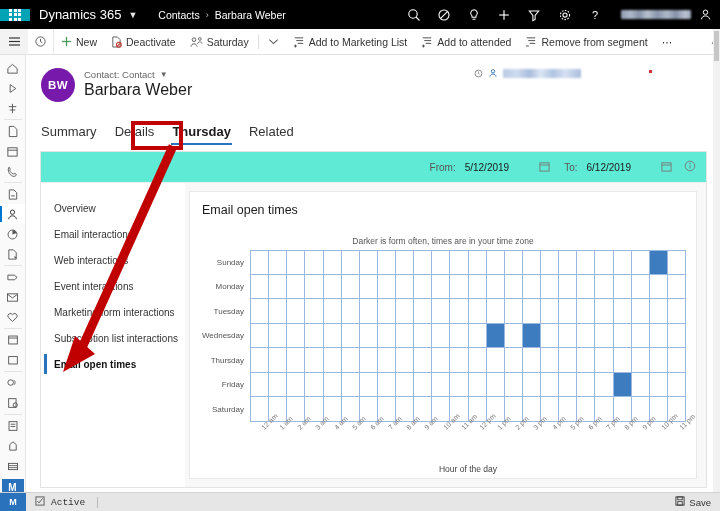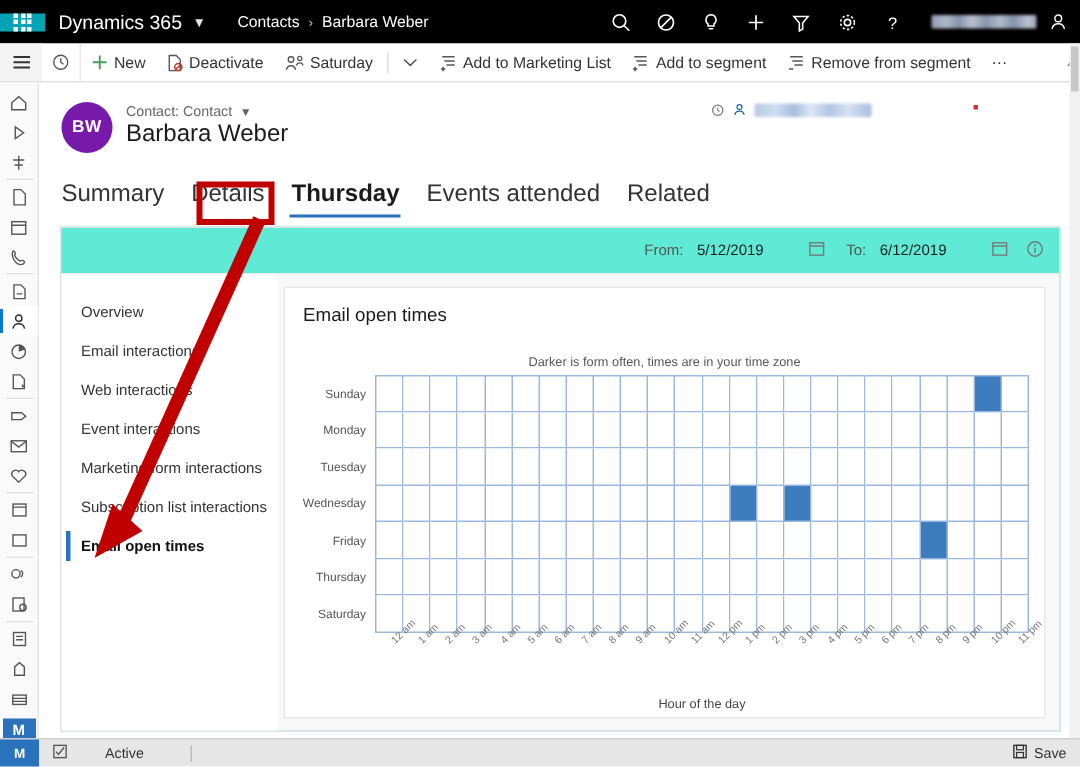--- a/index.html
+++ b/index.html
@@ -95,21 +95,21 @@
   #owner-row { display:flex; align-items:center; gap:5px; cursor:pointer; }
   #owner-blur { width:78px; height:9px;
     background:linear-gradient(90deg,#b9c9e4 0%, #cfdcef 18%, #a8bcdd 34%,
       #dce6f4 48%, #b0c4e2 64%, #d6e0f2 80%, #a9bddd 100%);
     filter:blur(1.2px); border-radius:1px; }
   #req-dot { position:absolute; right:68px; top:14px; width:3px; height:3px;
     background:#d13438; }
 
   
   #tabs { display:flex; align-items:flex-end; gap:0; padding:0 14px;
-    height:27px; font-size:16px; color:#333; }
+    height:27px; font-size:13px; color:#333; }
   .tab { padding:0 9px 6px 9px; cursor:pointer; position:relative; }
   .tab:first-child { padding-left:0; }
   .tab.active { font-weight:bold; color:#1b1b1b; }
   .tab.active:after { content:""; position:absolute; left:8px; right:8px;
     bottom:0; height:2px; background:#2b72bc; }
 
   
   #panel { position:absolute; left:13px; top:95px; right:13px; bottom:8px;
     border:1px solid #e3e3e3; background:#5eead4; }
   #daterow { height:30px; display:flex; align-items:center;
@@ -164,21 +164,21 @@
   #anno-arrow { position:absolute; left:55px; top:140px; width:125px; height:240px;
     pointer-events:none; }
 
   
   #statusbar { position:absolute; left:0; bottom:0; width:720px; height:19px;
     background:#e6e6e6; border-top:1px solid #d0d0d0;
     display:flex; align-items:center; font-size:9.5px; color:#333; }
   #status-app { width:26px; height:19px; background:#2b72bc; color:#fff;
     display:flex; align-items:center; justify-content:center;
     font-size:9px; font-weight:bold; }
-  #status-left { display:flex; align-items:center; gap:25px; padding-left:9px; }
+  #status-left { display:flex; align-items:center; gap:6px; padding-left:9px;font-family:Liberation Mono, monospace; }
   .status-sep { width:1px; height:11px; background:#bbb; margin-left:6px; }
   #status-right { margin-left:auto; display:flex; align-items:center; gap:4px;
     padding-right:9px; cursor:pointer; }
   #right-scroll { position:absolute; right:0; top:29px; width:7px; bottom:19px;
     background:#f1f1f1; }
   #right-scroll .thumb { position:absolute; top:2px; left:1px; width:5px;
     height:30px; background:#c6c6c6; }
 </style>
 </head>
 <body>
@@ -335,21 +335,21 @@
   <div class="cmd">
     <span class="glyph">
       <svg width="12" height="12" viewBox="0 0 13 13">
           <line x1="2" y1="2" x2="11" y2="2" stroke="#555" stroke-width="1.1"></line>
           <line x1="3.5" y1="5" x2="11" y2="5" stroke="#555" stroke-width="1.1"></line>
           <line x1="5" y1="8" x2="11" y2="8" stroke="#555" stroke-width="1.1"></line>
           <line x1="2.6" y1="9.2" x2="2.6" y2="12.4" stroke="#555" stroke-width="1.1"></line>
           <line x1="1" y1="10.8" x2="4.2" y2="10.8" stroke="#555" stroke-width="1.1"></line>
         </svg>
     </span>
-    <span>Add to segment</span>
+    <span>Add to attended</span>
   </div>
 
   <div class="cmd">
     <span class="glyph">
       <svg width="12" height="12" viewBox="0 0 13 13">
           <line x1="2" y1="2" x2="11" y2="2" stroke="#555" stroke-width="1.1"></line>
           <line x1="3.5" y1="5" x2="11" y2="5" stroke="#555" stroke-width="1.1"></line>
           <line x1="5" y1="8" x2="11" y2="8" stroke="#555" stroke-width="1.1"></line>
           <line x1="1" y1="10.8" x2="4.2" y2="10.8" stroke="#555" stroke-width="1.1"></line>
         </svg>
@@ -511,21 +511,20 @@
         <div id="owner-blur"></div>
       </div>
     </div>
     <div id="req-dot"></div>
   </div>
 
   <div id="tabs">
     <div class="tab">Summary</div>
     <div class="tab">Details</div>
     <div class="tab active">Thursday</div>
-    <div class="tab">Events attended</div>
     <div class="tab">Related</div>
   </div>
 
   <div id="panel">
 
     <div id="daterow">
       <div class="datefield">
         <span class="lab">From:</span>
         <span class="val">5/12/2019</span>
       </div>
@@ -685,20 +684,49 @@
                   <div class="hm-cell" title="Wednesday 5 pm"></div>
                   <div class="hm-cell" title="Wednesday 6 pm"></div>
                   <div class="hm-cell" title="Wednesday 7 pm"></div>
                   <div class="hm-cell" title="Wednesday 8 pm"></div>
                   <div class="hm-cell" title="Wednesday 9 pm"></div>
                   <div class="hm-cell" title="Wednesday 10 pm"></div>
                   <div class="hm-cell" title="Wednesday 11 pm"></div>
                 </div>
               </div>
               <div class="hm-row">
+                <div class="hm-ylabel">Thursday</div>
+                <div class="hm-cells">
+                  <div class="hm-cell" title="Thursday 12 am"></div>
+                  <div class="hm-cell" title="Thursday 1 am"></div>
+                  <div class="hm-cell" title="Thursday 2 am"></div>
+                  <div class="hm-cell" title="Thursday 3 am"></div>
+                  <div class="hm-cell" title="Thursday 4 am"></div>
+                  <div class="hm-cell" title="Thursday 5 am"></div>
+                  <div class="hm-cell" title="Thursday 6 am"></div>
+                  <div class="hm-cell" title="Thursday 7 am"></div>
+                  <div class="hm-cell" title="Thursday 8 am"></div>
+                  <div class="hm-cell" title="Thursday 9 am"></div>
+                  <div class="hm-cell" title="Thursday 10 am"></div>
+                  <div class="hm-cell" title="Thursday 11 am"></div>
+                  <div class="hm-cell" title="Thursday 12 pm"></div>
+                  <div class="hm-cell" title="Thursday 1 pm"></div>
+                  <div class="hm-cell" title="Thursday 2 pm"></div>
+                  <div class="hm-cell" title="Thursday 3 pm"></div>
+                  <div class="hm-cell" title="Thursday 4 pm"></div>
+                  <div class="hm-cell" title="Thursday 5 pm"></div>
+                  <div class="hm-cell" title="Thursday 6 pm"></div>
+                  <div class="hm-cell" title="Thursday 7 pm"></div>
+                  <div class="hm-cell" title="Thursday 8 pm"></div>
+                  <div class="hm-cell" title="Thursday 9 pm"></div>
+                  <div class="hm-cell" title="Thursday 10 pm"></div>
+                  <div class="hm-cell" title="Thursday 11 pm"></div>
+                </div>
+              </div>
+              <div class="hm-row">
                 <div class="hm-ylabel">Friday</div>
                 <div class="hm-cells">
                   <div class="hm-cell" title="Friday 12 am"></div>
                   <div class="hm-cell" title="Friday 1 am"></div>
                   <div class="hm-cell" title="Friday 2 am"></div>
                   <div class="hm-cell" title="Friday 3 am"></div>
                   <div class="hm-cell" title="Friday 4 am"></div>
                   <div class="hm-cell" title="Friday 5 am"></div>
                   <div class="hm-cell" title="Friday 6 am"></div>
                   <div class="hm-cell" title="Friday 7 am"></div>
@@ -711,49 +739,20 @@
                   <div class="hm-cell" title="Friday 2 pm"></div>
                   <div class="hm-cell" title="Friday 3 pm"></div>
                   <div class="hm-cell" title="Friday 4 pm"></div>
                   <div class="hm-cell" title="Friday 5 pm"></div>
                   <div class="hm-cell" title="Friday 6 pm"></div>
                   <div class="hm-cell" title="Friday 7 pm"></div>
                   <div class="hm-cell on" title="Friday 8 pm"></div>
                   <div class="hm-cell" title="Friday 9 pm"></div>
                   <div class="hm-cell" title="Friday 10 pm"></div>
                   <div class="hm-cell" title="Friday 11 pm"></div>
-                </div>
-              </div>
-              <div class="hm-row">
-                <div class="hm-ylabel">Thursday</div>
-                <div class="hm-cells">
-                  <div class="hm-cell" title="Thursday 12 am"></div>
-                  <div class="hm-cell" title="Thursday 1 am"></div>
-                  <div class="hm-cell" title="Thursday 2 am"></div>
-                  <div class="hm-cell" title="Thursday 3 am"></div>
-                  <div class="hm-cell" title="Thursday 4 am"></div>
-                  <div class="hm-cell" title="Thursday 5 am"></div>
-                  <div class="hm-cell" title="Thursday 6 am"></div>
-                  <div class="hm-cell" title="Thursday 7 am"></div>
-                  <div class="hm-cell" title="Thursday 8 am"></div>
-                  <div class="hm-cell" title="Thursday 9 am"></div>
-                  <div class="hm-cell" title="Thursday 10 am"></div>
-                  <div class="hm-cell" title="Thursday 11 am"></div>
-                  <div class="hm-cell" title="Thursday 12 pm"></div>
-                  <div class="hm-cell" title="Thursday 1 pm"></div>
-                  <div class="hm-cell" title="Thursday 2 pm"></div>
-                  <div class="hm-cell" title="Thursday 3 pm"></div>
-                  <div class="hm-cell" title="Thursday 4 pm"></div>
-                  <div class="hm-cell" title="Thursday 5 pm"></div>
-                  <div class="hm-cell" title="Thursday 6 pm"></div>
-                  <div class="hm-cell" title="Thursday 7 pm"></div>
-                  <div class="hm-cell" title="Thursday 8 pm"></div>
-                  <div class="hm-cell" title="Thursday 9 pm"></div>
-                  <div class="hm-cell" title="Thursday 10 pm"></div>
-                  <div class="hm-cell" title="Thursday 11 pm"></div>
                 </div>
               </div>
               <div class="hm-row">
                 <div class="hm-ylabel">Saturday</div>
                 <div class="hm-cells">
                   <div class="hm-cell" title="Saturday 12 am"></div>
                   <div class="hm-cell" title="Saturday 1 am"></div>
                   <div class="hm-cell" title="Saturday 2 am"></div>
                   <div class="hm-cell" title="Saturday 3 am"></div>
                   <div class="hm-cell" title="Saturday 4 am"></div>

